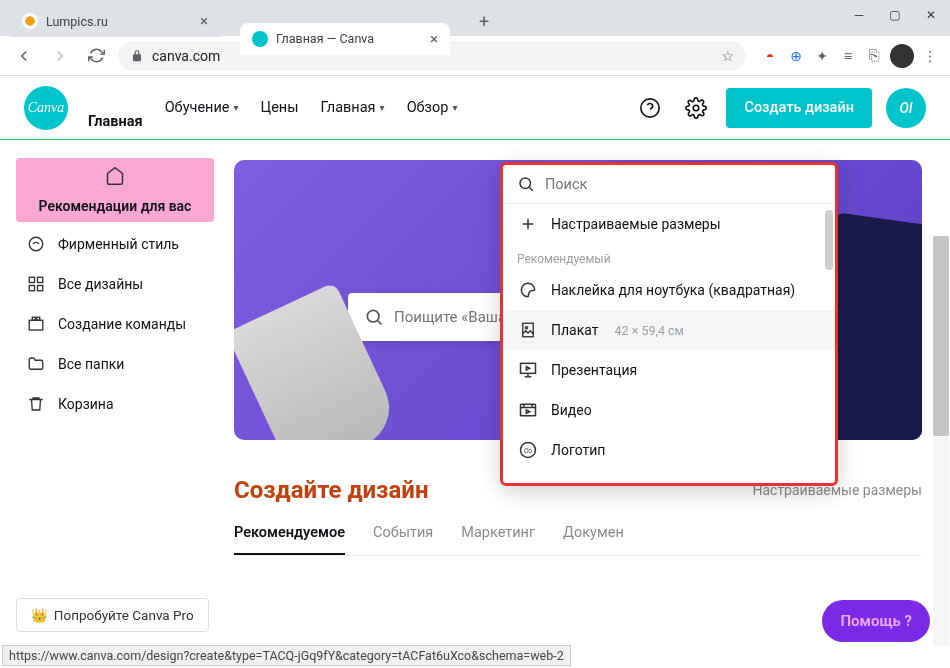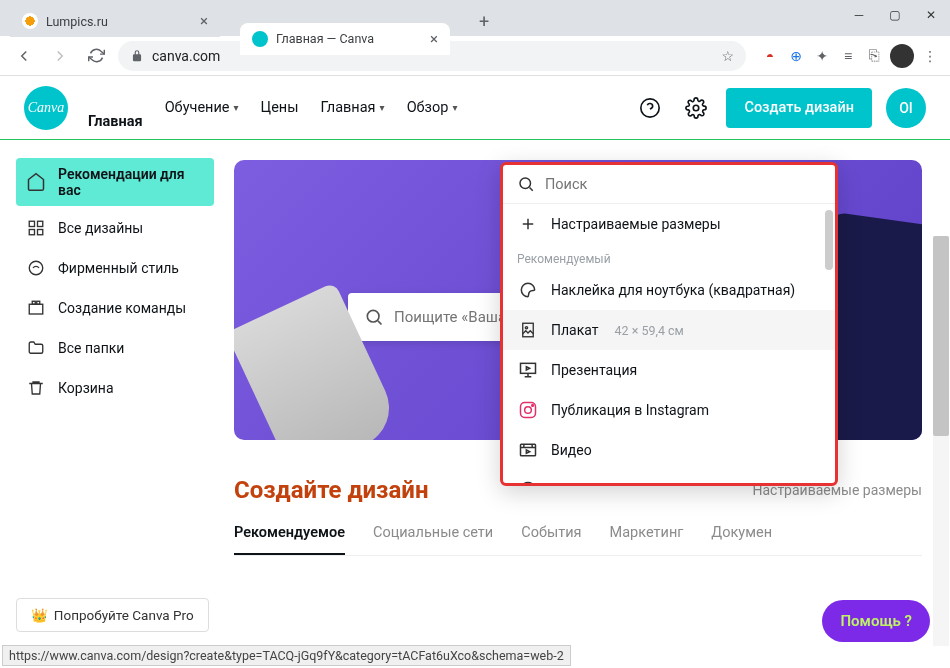--- a/index.html
+++ b/index.html
@@ -25,26 +25,26 @@
 .app { position:relative; height: 570px; overflow:hidden; }
 .header { display:flex; align-items:center; height:64px; padding:0 24px; gap:20px; border-bottom:1px solid #22c55e; }
 .logo { width:44px; height:44px; border-radius:50%; background:#00c4cc; color:#fff; display:flex; align-items:center; justify-content:center; font-style:italic; font-size:14px; font-weight:500; font-family: Georgia, serif; }
 .nav { display:flex; align-items:center; gap:22px; font-size:14.5px; color:#0e1318; }
 .nav-item { display:flex; align-items:center; gap:4px; cursor:pointer; }
 .nav-item.bold { font-weight:700;margin-top:27px; }
 .chev { font-size:10px; color:#555; }
 .header-right { margin-left:auto; display:flex; align-items:center; gap:14px; }
 .icbtn { width:32px; height:32px; display:flex; align-items:center; justify-content:center; border-radius:4px; color:#0e1318; }
 .create-btn { background:#00c4cc; color:#fff; padding:0 18px; height:40px; border-radius:4px; font-size:14.5px; font-weight:500; display:flex; align-items:center; }
-.avatar { width:40px; height:40px; border-radius:50%; background:#00c4cc; color:#fff; display:flex; align-items:center; justify-content:center; font-size:14px; font-weight:500; }
+.avatar { width:40px; height:40px; border-radius:50%; background:#00c4cc; color:#fff; display:flex; align-items:center; justify-content:center; font-size:14px; font-weight:500;font-style:italic; }
 
 .content { display:flex; height:calc(100% - 64px); }
 .sidebar { width:230px; padding:18px 16px; display:flex; flex-direction:column; gap:4px; }
 .side-item { display:flex; align-items:center; gap:12px; padding:8px 10px; border-radius:4px; font-size:14px; color:#0e1318; cursor:pointer; }
-.side-item.active { background:#5eead4; font-weight:600; }
+.side-item.active { background:#f9a8d4; font-weight:600;flex-direction:column; }
 .side-icon { width:20px; height:20px; display:flex; align-items:center; justify-content:center; color:#333; flex-shrink:0; }
 
 .main { flex:1; padding:20px 28px 0 4px; position:relative; overflow:hidden; }
 .hero { height:280px; background:linear-gradient(135deg, #7d5de0 0%, #5c3fc7 100%); border-radius:10px; position:relative; display:flex; flex-direction:column; align-items:center; padding-top:58px; overflow:hidden; }
 .hero h1 { color:#fff; font-size:40px; font-weight:700; letter-spacing:-0.5px; }
 .hero-search { margin-top:28px; width:460px; height:48px; background:#fff; border-radius:4px; display:flex; align-items:center; padding:0 16px; gap:10px; box-shadow:0 2px 8px rgba(0,0,0,0.15); }
 .hero-search input { border:none; outline:none; font-size:15px; flex:1; color:#333; }
 .hero-tag { color:#fff; font-size:14px; margin-top:20px; }
 .brush { position:absolute; left:20px; bottom:-20px; width:120px; height:160px; background:linear-gradient(180deg, #d8d8d8 0%, #b8b8b8 100%); transform:rotate(-25deg); border-radius:10px 10px 40px 40px; }
 .phone { position:absolute; right:-30px; bottom:-40px; width:140px; height:260px; background:#1a1a4a; border-radius:16px; transform:rotate(8deg); }
@@ -53,21 +53,21 @@
 .section-head h2 { font-size:24px; font-weight:700; color:#c2410c; }
 .custom-link { font-size:14px; color:#8b8b8b; }
 
 .tabs { display:flex; gap:28px; margin-top:20px; font-size:14.5px; color:#8b8b8b; border-bottom:1px solid #eee; }
 .tabs .t { padding-bottom:12px; cursor:pointer; }
 .tabs .t.active { color:#0e1318; font-weight:600; border-bottom:2px solid #0e1318; }
 
 .pro-btn { position:absolute; left:16px; bottom:36px; background:#fff; border:1px solid #ddd; border-radius:4px; padding:8px 14px; font-size:13.5px; color:#333; display:flex; align-items:center; gap:6px; }
 .crown { color:#f7b500; }
 
-.help-btn { position:absolute; right:20px; bottom:26px; background:#7d2ae8; color:#bef264; padding:0 18px; height:42px; border-radius:21px; font-size:15px; font-weight:600; display:flex; align-items:center; gap:6px; }
+.help-btn { position:absolute; right:20px; bottom:26px; background:#7d2ae8; color:#f0abfc; padding:0 18px; height:42px; border-radius:21px; font-size:15px; font-weight:600; display:flex; align-items:center; gap:6px; }
 
 .statusbar { position:absolute; bottom:2px; left:2px; background:#f0f0f0; font-size:12.5px; color:#444; padding:2px 6px; border:1px solid #ccc; }
 
 .page-scroll { position:absolute; right:1px; top:160px; width:16px; height:500px; background:#f5f5f5; }
 .page-scroll .thumb { width:100%; height:200px; background:#c4c4c4; border-radius:2px; }
 
 .dropdown { position:absolute; top:162px; left:500px; width:338px; height:324px; background:#fff; border:3px solid #e63232; border-radius:6px; box-shadow:0 6px 24px rgba(0,0,0,0.18); display:flex; flex-direction:column; overflow:hidden; z-index:100; }
 .dd-search { display:flex; align-items:center; gap:10px; padding:10px 14px; border-bottom:1px solid #eee; }
 .dd-search input { border:none; outline:none; font-size:14.5px; flex:1; color:#333; }
 .dd-body { flex:1; overflow:hidden; position:relative; }
@@ -185,36 +185,36 @@
         <span class="side-icon">
             <svg width="20" height="20" viewBox="0 0 24 24" fill="none" stroke="#333" stroke-width="1.8">
               <path d="M3 9l9-7 9 7v11a2 2 0 0 1-2 2H5a2 2 0 0 1-2-2z"></path>
             </svg>
           </span>
         <span>Рекомендации для вас</span>
       </div>
       <div class="side-item">
         <span class="side-icon">
             <svg width="18" height="18" viewBox="0 0 24 24" fill="none" stroke="#333" stroke-width="1.8">
+              <circle cx="12" cy="12" r="9"></circle>
+              <path d="M8 12c2-3 6-3 8 0"></path>
+            </svg>
+          </span>
+        <span>Фирменный стиль</span>
+      </div>
+      <div class="side-item">
+        <span class="side-icon">
+            <svg width="18" height="18" viewBox="0 0 24 24" fill="none" stroke="#333" stroke-width="1.8">
               <rect x="3" y="3" width="7" height="7"></rect>
               <rect x="14" y="3" width="7" height="7"></rect>
               <rect x="3" y="14" width="7" height="7"></rect>
               <rect x="14" y="14" width="7" height="7"></rect>
             </svg>
           </span>
         <span>Все дизайны</span>
-      </div>
-      <div class="side-item">
-        <span class="side-icon">
-            <svg width="18" height="18" viewBox="0 0 24 24" fill="none" stroke="#333" stroke-width="1.8">
-              <circle cx="12" cy="12" r="9"></circle>
-              <path d="M8 12c2-3 6-3 8 0"></path>
-            </svg>
-          </span>
-        <span>Фирменный стиль</span>
       </div>
       <div class="side-item">
         <span class="side-icon">
             <svg width="18" height="18" viewBox="0 0 24 24" fill="none" stroke="#333" stroke-width="1.8">
               <rect x="3" y="7" width="18" height="13"></rect>
               <rect x="7" y="3" width="4" height="4"></rect>
               <rect x="13" y="3" width="4" height="4"></rect>
             </svg>
           </span>
         <span>Создание команды</span>
@@ -254,21 +254,20 @@
         </div>
       </div>
 
       <div class="section-head">
         <h2>Создайте дизайн</h2>
         <span class="custom-link">Настраиваемые размеры</span>
       </div>
 
       <div class="tabs">
         <div class="t active">Рекомендуемое</div>
-        <div class="t">Социальные сети</div>
         <div class="t">События</div>
         <div class="t">Маркетинг</div>
         <div class="t">Докумен</div>
       </div>
     </div>
   </div>
 
   <div class="page-scroll">
       <div class="thumb"></div>
     </div>
@@ -324,30 +323,20 @@
       <span class="dd-icon">
           <svg width="20" height="20" viewBox="0 0 24 24" fill="none" stroke="#333" stroke-width="1.8">
             <rect x="3" y="4" width="18" height="12"></rect>
             <path d="M12 16v4M8 20h8M10 8l4 2-4 2z"></path>
           </svg>
         </span>
       <span>Презентация</span>
     </div>
     <div class="dd-item">
       <span class="dd-icon">
-          <svg width="20" height="20" viewBox="0 0 24 24" fill="none" stroke="#e1306c" stroke-width="1.8">
-            <rect x="3" y="3" width="18" height="18" rx="5"></rect>
-            <circle cx="12" cy="12" r="4"></circle>
-            <circle cx="17.5" cy="6.5" r="1" fill="#e1306c"></circle>
-          </svg>
-        </span>
-      <span>Публикация в Instagram</span>
-    </div>
-    <div class="dd-item">
-      <span class="dd-icon">
           <svg width="20" height="20" viewBox="0 0 24 24" fill="none" stroke="#333" stroke-width="1.8">
             <rect x="3" y="5" width="18" height="14" rx="1"></rect>
             <path d="M3 9h18M7 5v4M17 5v4M10 12l4 2-4 2z"></path>
           </svg>
         </span>
       <span>Видео</span>
     </div>
     <div class="dd-item">
       <span class="dd-icon">
           <svg width="20" height="20" viewBox="0 0 24 24" fill="none" stroke="#333" stroke-width="1.8">

